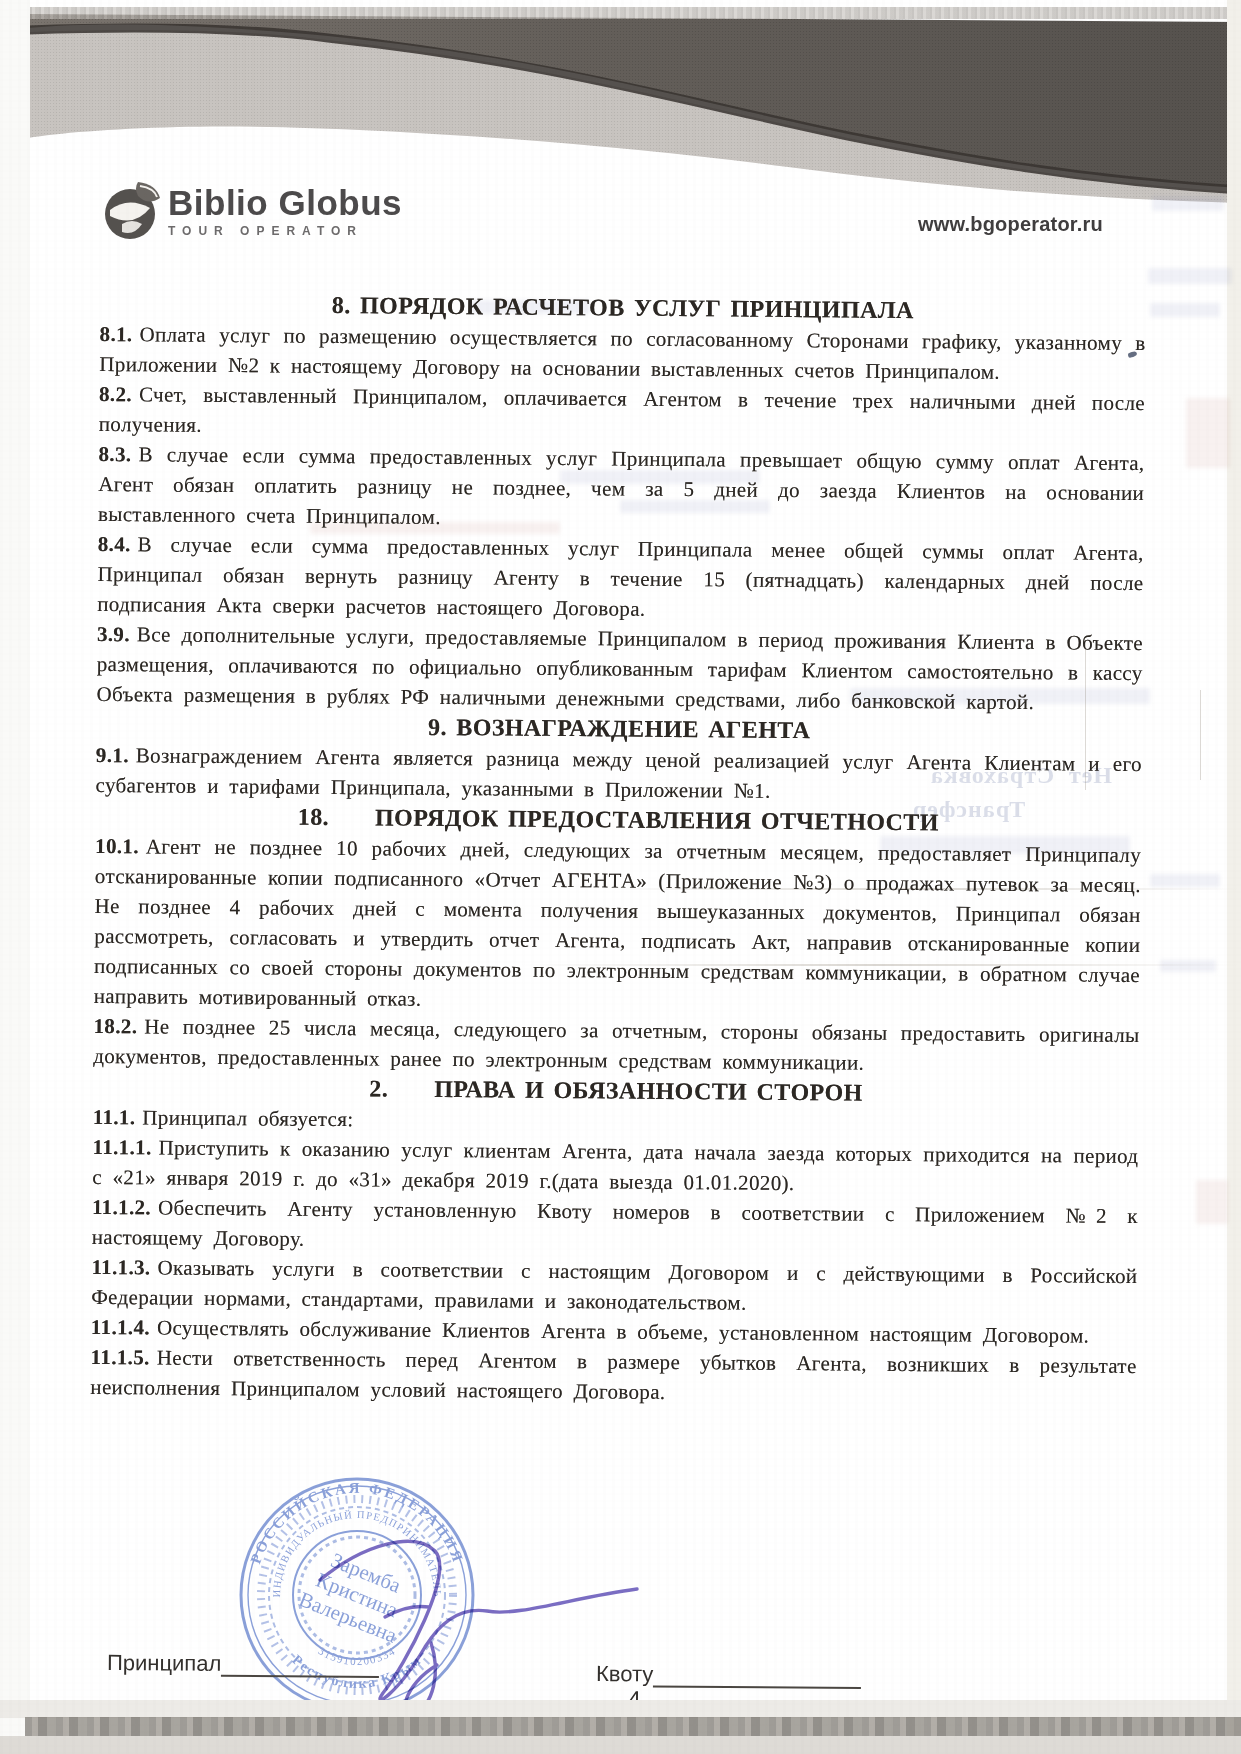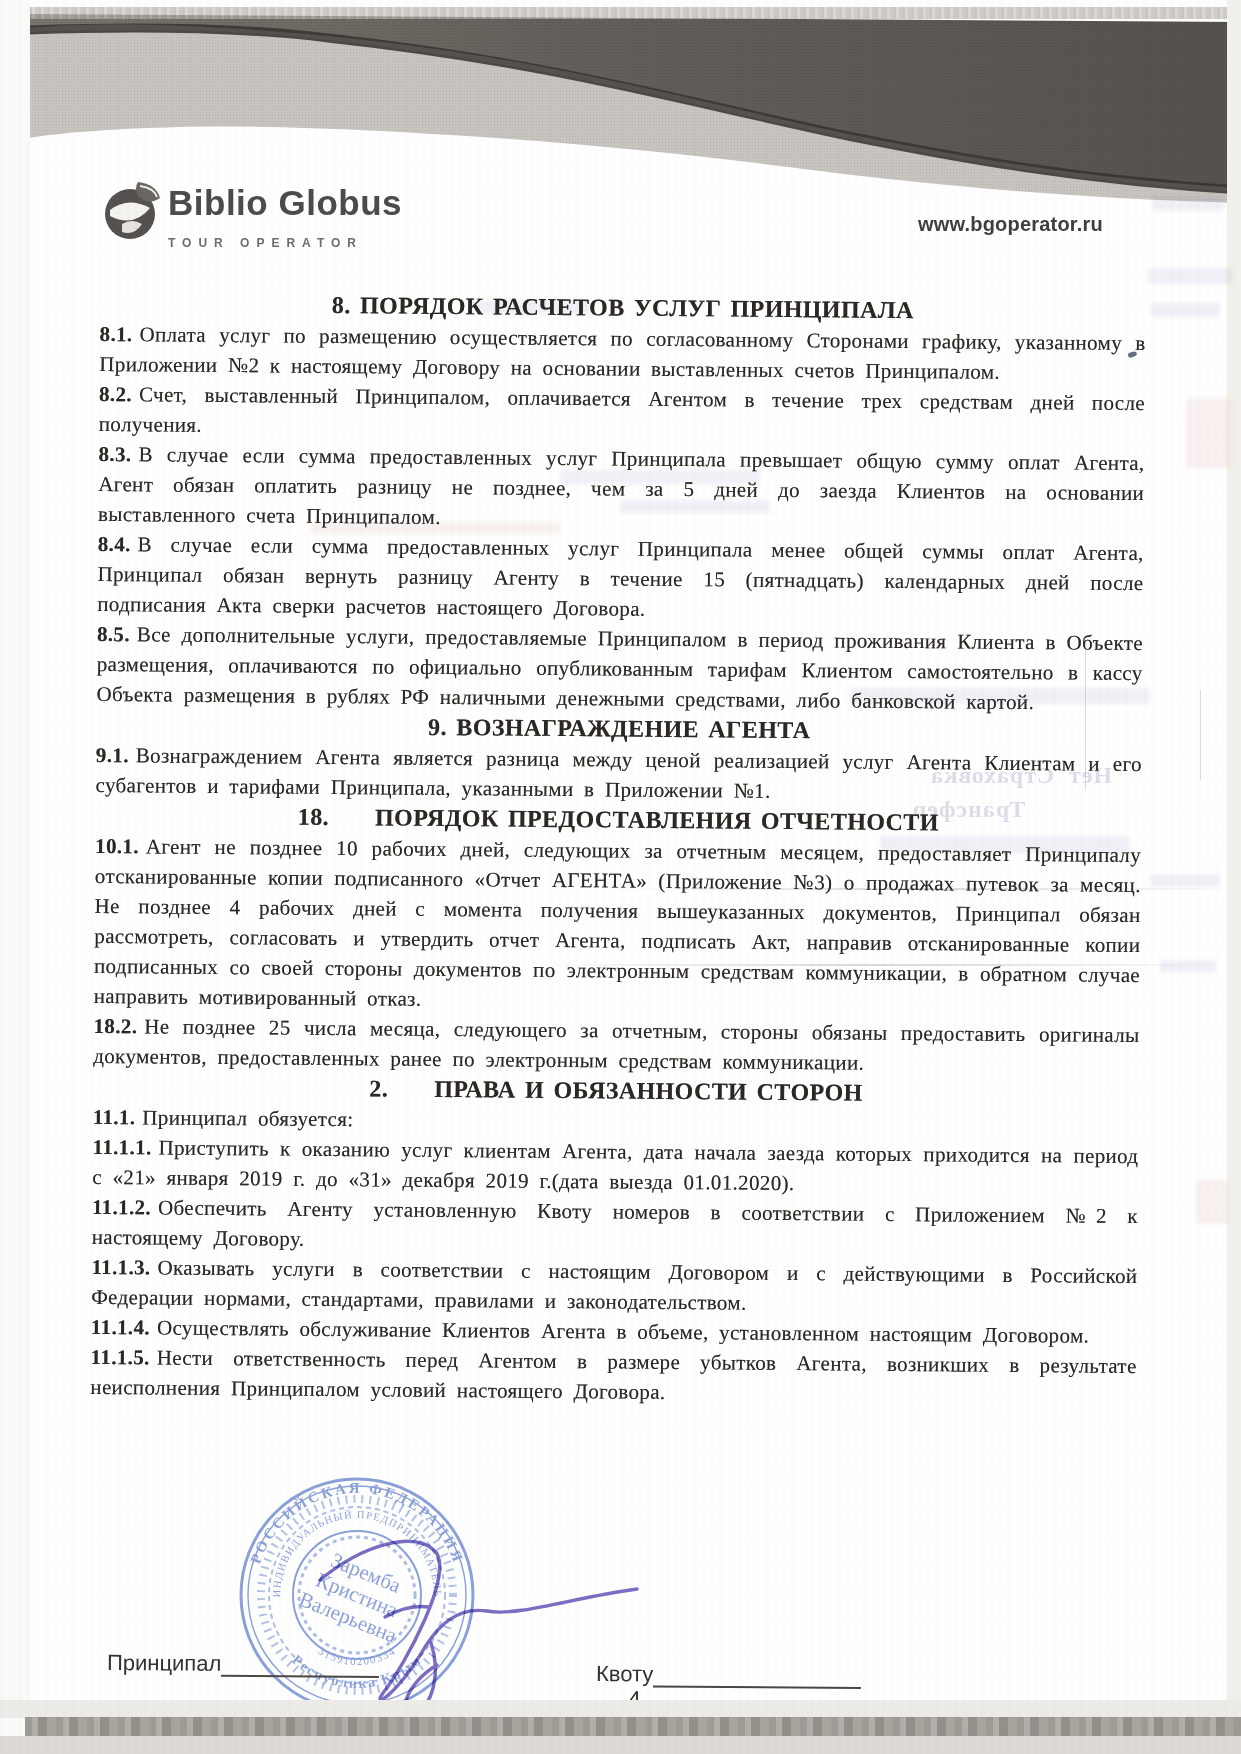--- a/index.html
+++ b/index.html
@@ -13,21 +13,21 @@
   .left-edge{position:absolute;left:0;top:0;width:30px;height:1754px;background:#fafaf8;}
   .right-edge{position:absolute;right:0;top:0;width:14px;height:1754px;background:#f2f0ea;}
   .top-strip{position:absolute;left:30px;top:7px;width:1211px;height:12px;opacity:.65;
     background:repeating-linear-gradient(90deg,#aaa6a1 0 2px,#c6c2bd 2px 5px,#b4b0ab 5px 9px);}
   .band-svg{position:absolute;left:28px;top:6px;}
   
   .logo{position:absolute;left:104px;top:180px;width:330px;height:66px;}
   .logo-mark{position:absolute;left:0;top:0;}
   .logo-text{position:absolute;left:64px;top:6px;font-family:"Liberation Sans","DejaVu Sans",sans-serif;}
   .brand{font-size:35px;font-weight:bold;color:#4c4a4b;letter-spacing:.5px;line-height:34px;}
-  .tagline{font-size:12px;color:#6d6b6c;letter-spacing:7px;margin-top:16px;font-weight:bold;}
+  .tagline{font-size:12px;color:#6d6b6c;letter-spacing:7px;margin-top:4px;font-weight:bold;}
   .website{position:absolute;left:918px;top:213px;font-family:"Liberation Sans","DejaVu Sans",sans-serif;
     font-size:20px;font-weight:bold;color:#3f3d3e;letter-spacing:.2px;}
   
   .content{position:absolute;left:100px;top:288px;width:1046px;transform:rotate(.5deg);
     transform-origin:0 0;font-size:21px;line-height:30px;word-spacing:5px;letter-spacing:.35px;
     text-shadow:0 0 .5px rgba(45,40,35,.55);}
   h2.sec{font-size:24px;line-height:31px;font-weight:bold;text-align:center;margin:0;
     letter-spacing:.4px;word-spacing:3px;}
   h2 .hnum-gap{display:inline-block;width:46px;}
   p.clause{margin:0;text-align:justify;}
@@ -124,24 +124,24 @@
     <div class="crease" style="left:600px;top:888px;width:640px;"></div>
     <div class="crease" style="left:520px;top:964px;width:720px;"></div>
     <div class="vline" style="left:1085px;top:640px;height:150px;"></div>
     <div class="vline" style="left:1200px;top:690px;height:90px;"></div>
     <div class="ink-tick" style="left:1128px;top:352px;"></div>
   </div>
 
   <div class="content" id="doc-sections">
       <h2 class="sec "><span>8.</span> <span>ПОРЯДОК РАСЧЕТОВ УСЛУГ ПРИНЦИПАЛА</span></h2>
       <p class="clause"><span class="cnum">8.1.</span><span>Оплата услуг по размещению осуществляется по согласованному Сторонами графику, указанному в Приложении №2 к настоящему Договору на основании выставленных счетов Принципалом.</span></p>
-      <p class="clause"><span class="cnum">8.2.</span><span>Счет, выставленный Принципалом, оплачивается Агентом в течение трех средствам дней после получения.</span></p>
+      <p class="clause"><span class="cnum">8.2.</span><span>Счет, выставленный Принципалом, оплачивается Агентом в течение трех наличными дней после получения.</span></p>
       <p class="clause"><span class="cnum">8.3.</span><span>В случае если сумма предоставленных услуг Принципала превышает общую сумму оплат Агента, Агент обязан оплатить разницу не позднее, чем за 5 дней до заезда Клиентов на основании выставленного счета Принципалом.</span></p>
       <p class="clause"><span class="cnum">8.4.</span><span>В случае если сумма предоставленных услуг Принципала менее общей суммы оплат Агента, Принципал обязан вернуть разницу Агенту в течение 15 (пятнадцать) календарных дней после подписания Акта сверки расчетов настоящего Договора.</span></p>
-      <p class="clause"><span class="cnum">8.5.</span><span>Все дополнительные услуги, предоставляемые Принципалом в период проживания Клиента в Объекте размещения, оплачиваются по официально опубликованным тарифам Клиентом самостоятельно в кассу Объекта размещения в рублях РФ наличными денежными средствами, либо банковской картой.</span></p>
+      <p class="clause"><span class="cnum">3.9.</span><span>Все дополнительные услуги, предоставляемые Принципалом в период проживания Клиента в Объекте размещения, оплачиваются по официально опубликованным тарифам Клиентом самостоятельно в кассу Объекта размещения в рублях РФ наличными денежными средствами, либо банковской картой.</span></p>
       <h2 class="sec mt-h9"><span>9.</span> <span>ВОЗНАГРАЖДЕНИЕ АГЕНТА</span></h2>
       <p class="clause mt-p9"><span class="cnum">9.1.</span><span>Вознаграждением Агента является разница между ценой реализацией услуг Агента Клиентам и его субагентов и тарифами Принципала, указанными в Приложении №1.</span></p>
       <h2 class="sec mt-h10"><span>18.</span><span class="hnum-gap"></span><span>ПОРЯДОК ПРЕДОСТАВЛЕНИЯ ОТЧЕТНОСТИ</span></h2>
       <p class="clause mt-p10"><span class="cnum">10.1.</span><span>Агент не позднее 10 рабочих дней, следующих за отчетным месяцем, предоставляет Принципалу отсканированные копии подписанного «Отчет АГЕНТА» (Приложение №3) о продажах путевок за месяц. Не позднее 4 рабочих дней с момента получения вышеуказанных документов, Принципал обязан рассмотреть, согласовать и утвердить отчет Агента, подписать Акт, направив отсканированные копии подписанных со своей стороны документов по электронным средствам коммуникации, в обратном случае направить мотивированный отказ.</span></p>
       <p class="clause"><span class="cnum">18.2.</span><span>Не позднее 25 числа месяца, следующего за отчетным, стороны обязаны предоставить оригиналы документов, предоставленных ранее по электронным средствам коммуникации.</span></p>
       <h2 class="sec mt-h11"><span>2.</span><span class="hnum-gap"></span><span>ПРАВА И ОБЯЗАННОСТИ СТОРОН</span></h2>
       <p class="clause mt-p11"><span class="cnum">11.1.</span><span>Принципал обязуется:</span></p>
       <p class="clause"><span class="cnum">11.1.1.</span><span>Приступить к оказанию услуг клиентам Агента, дата начала </span><b>заезда</b><span> которых приходится на период с «21» января 2019 г. до «31» декабря 2019 г.(дата выезда 01.01.2020).</span></p>
       <p class="clause"><span class="cnum">11.1.2.</span><span>Обеспечить Агенту установленную Квоту номеров в соответствии с Приложением №2 к настоящему Договору.</span></p>
       <p class="clause"><span class="cnum">11.1.3.</span><span>Оказывать услуги в соответствии с настоящим Договором и с действующими в Российской Федерации нормами, стандартами, правилами и законодательством.</span></p>

